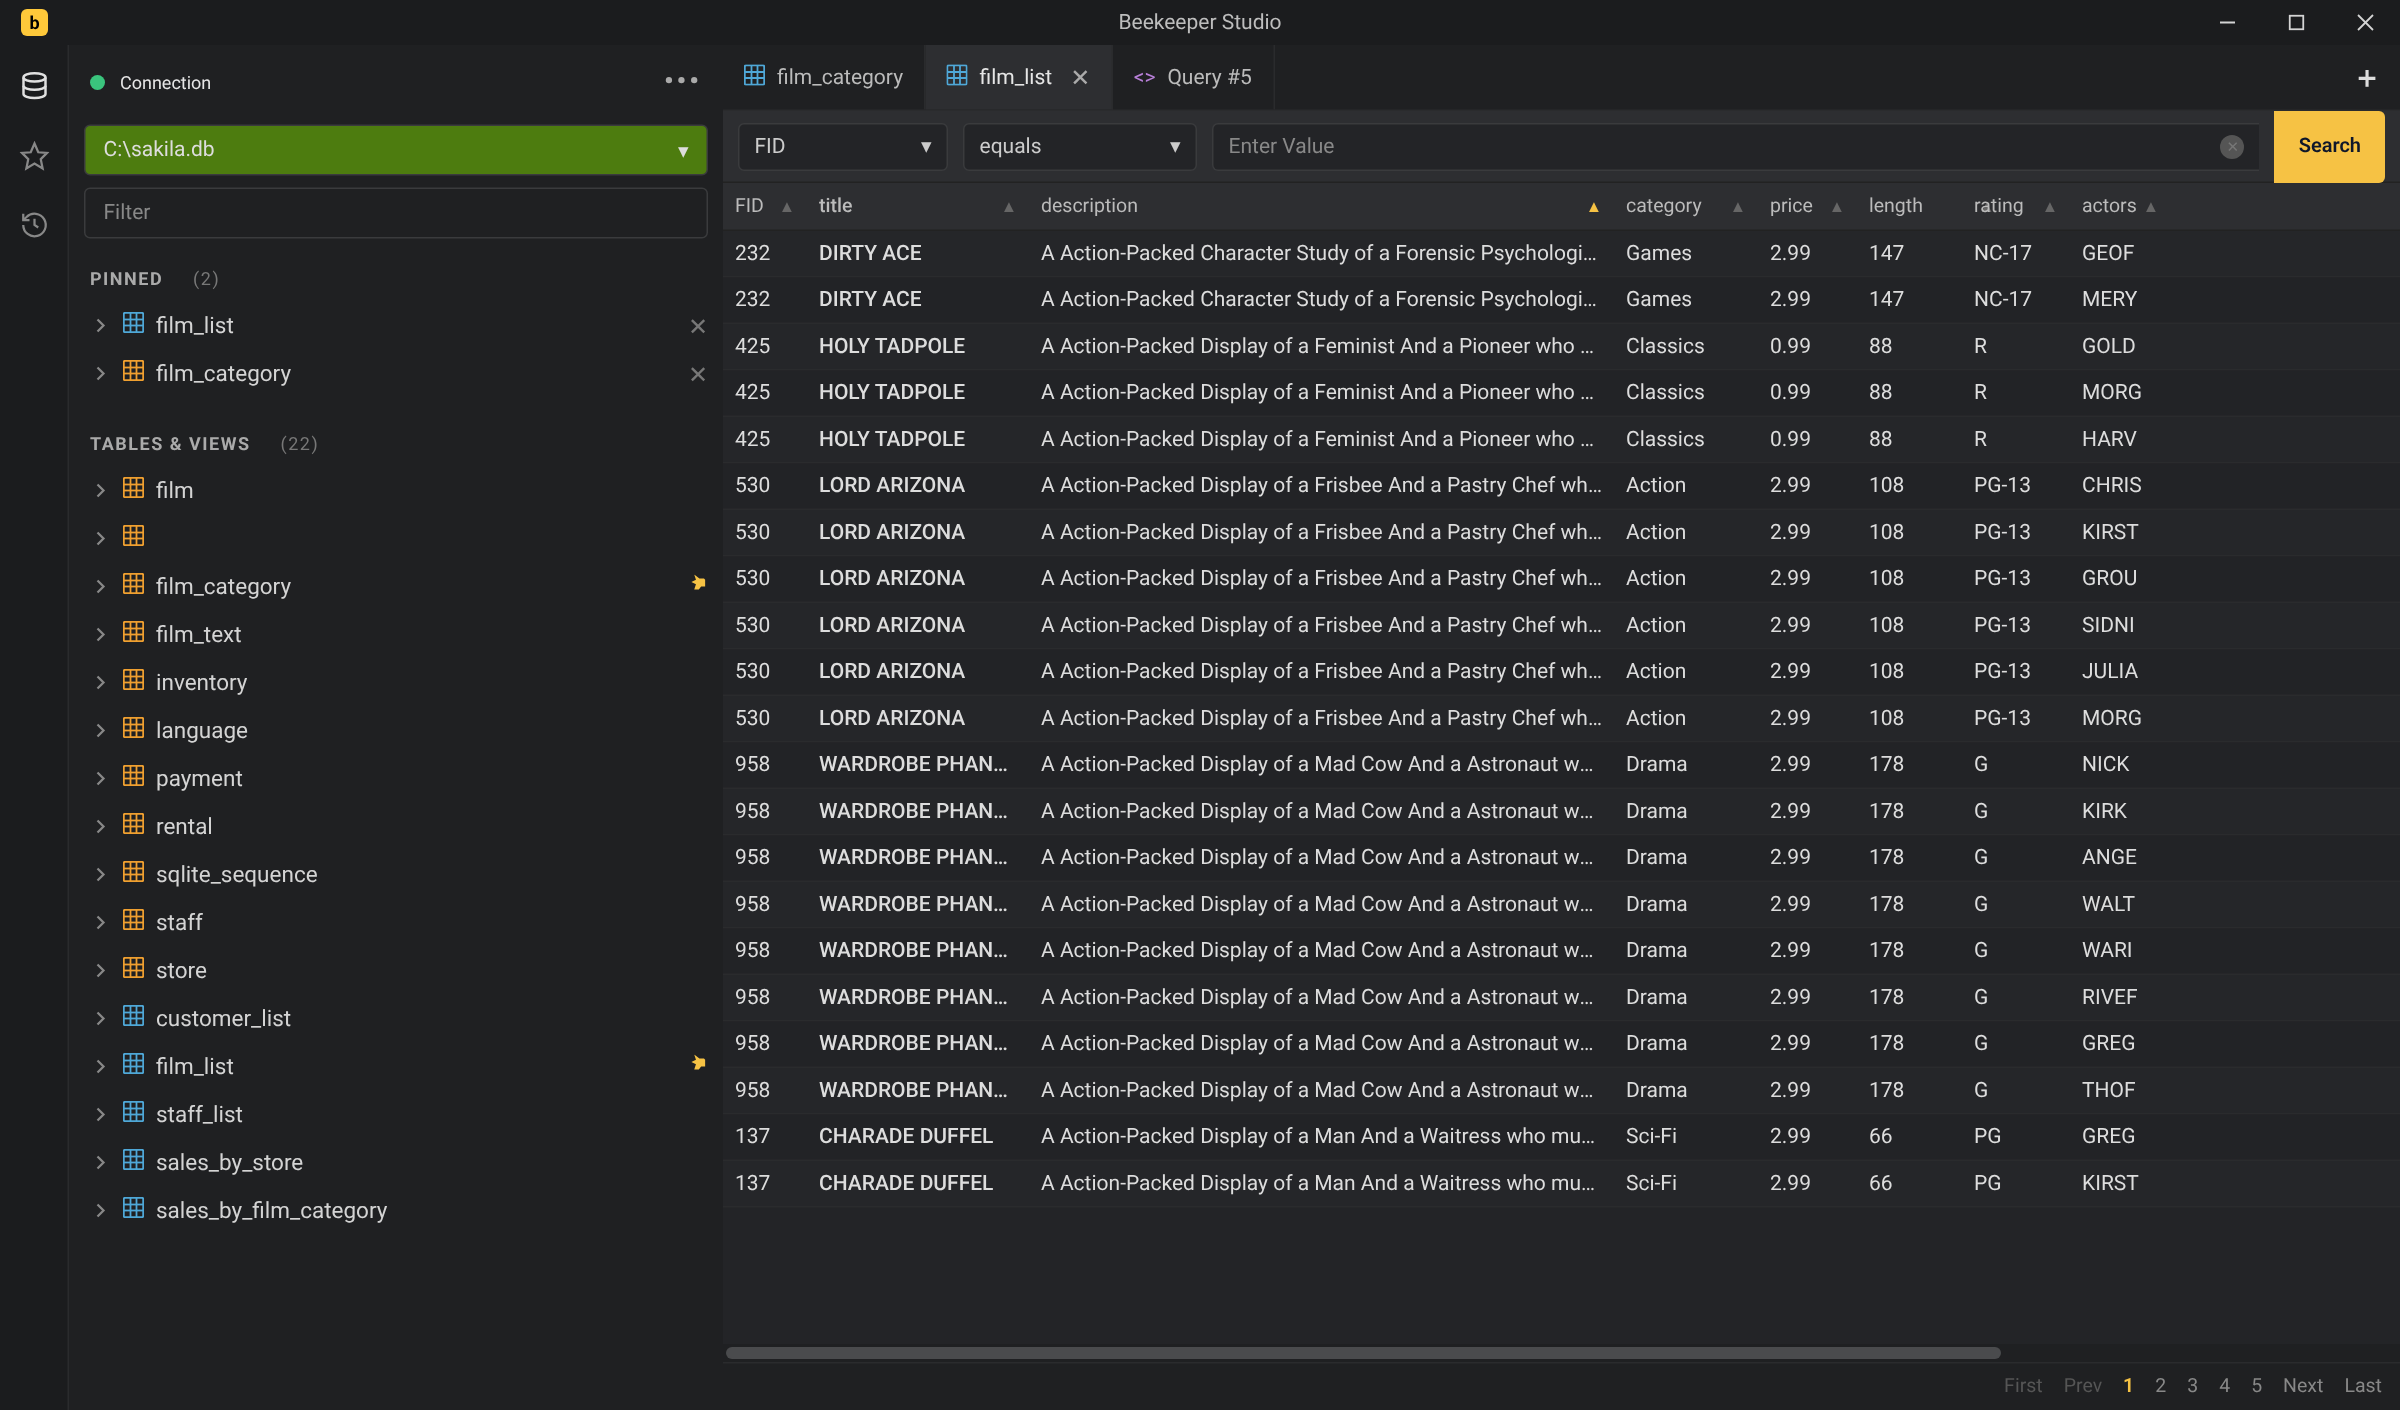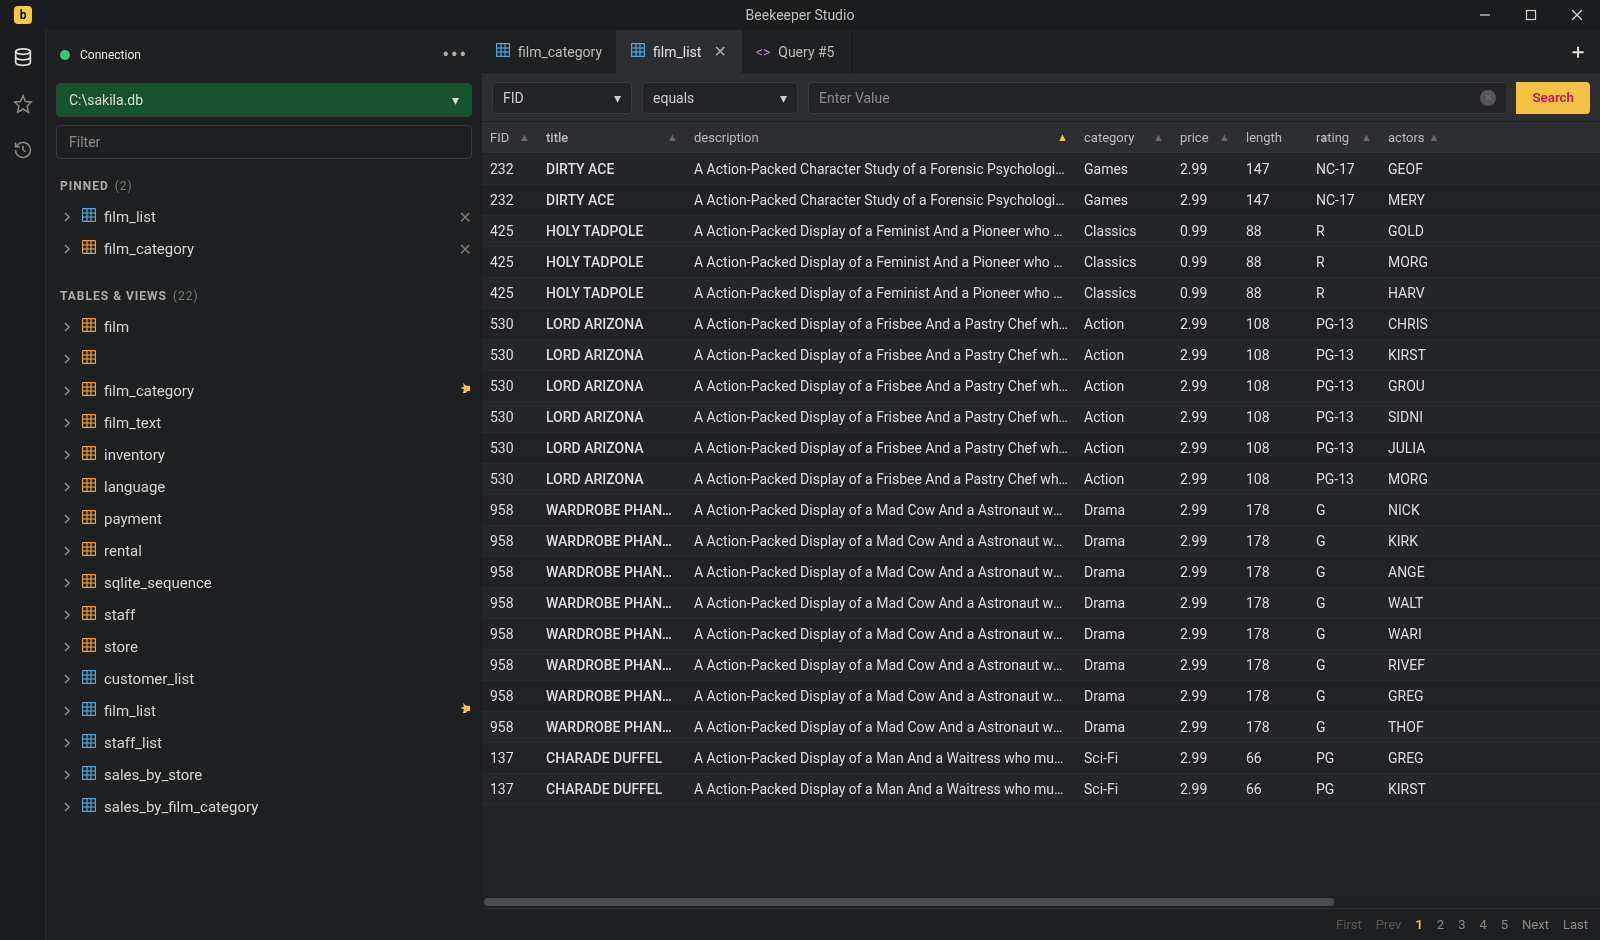--- a/index.html
+++ b/index.html
@@ -21,26 +21,26 @@
 .rail .rail-btn { width: 24px; height: 24px; display: flex; align-items: center; justify-content: center; color: #888; }
 .rail .rail-btn.active { color: #e0e0e0; }
 
 
 .sidebar { width: 436px; background: #1f2022; display: flex; flex-direction: column; overflow: hidden; }
 .conn-header { display: flex; align-items: center; padding: 14px 14px 10px 14px; gap:10px; }
 .conn-dot { width: 10px; height: 10px; border-radius: 50%; background: #3ac47d; }
 .conn-title { font-size: 12px; color: #e6e6e6; flex:1;}
 .conn-more { color: #aaa; font-size: 18px; letter-spacing: 2px; font-weight:bold;}
 
-.db-select { margin: 8px 10px 8px 10px; height: 20px; background: #14532d; border: 1px solid #3a3b3d; border-radius: 4px; display: flex; align-items: center; padding: 16px 12px; justify-content: space-between; color: #ddd; }
+.db-select { margin: 8px 10px 8px 10px; height: 20px; background: #4d7c0f; border: 1px solid #3a3b3d; border-radius: 4px; display: flex; align-items: center; padding: 16px 12px; justify-content: space-between; color: #ddd; }
 .filter-input { margin: 0 10px 8px 10px; height: 34px; background: #1f2022; border: 1px solid #3a3b3d; border-radius: 4px; display: flex; align-items: center; padding: 0 12px; color: #888; }
 .filter-input input { flex:1; border:none; background:transparent; outline:none; color:#ddd; font-size:14px;}
 .filter-input input::placeholder { color:#888; }
 
-.sec-heading { padding: 12px 14px 8px; font-size: 12px; letter-spacing: 1px; color: #aaa; font-weight: 700; display:flex; gap:6px;}
+.sec-heading { padding: 12px 14px 8px; font-size: 12px; letter-spacing: 1px; color: #aaa; font-weight: 700; display:flex; gap:20px;}
 .sec-heading .count { color: #777; font-weight:400;}
 
 .tree-item { display: flex; align-items: center; height: 32px; padding: 0 10px 0 16px; gap: 8px; color: #d4d4d4; font-size: 15px; }
 .tree-item .chev { color: #888; width:12px; display:inline-block;}
 .tree-item .label { flex: 1; white-space: nowrap; overflow: hidden; text-overflow: ellipsis; }
 .tree-item .pin-x { color: #777; font-size: 16px; }
 .tree-item .pin-star { color: #f6c244; font-size: 14px;}
 
 
 .main { flex: 1; background: #232427; display: flex; flex-direction: column; min-width:0;}
@@ -54,21 +54,21 @@
 .tab-add { margin-left: auto; width: 44px; display: flex; align-items: center; justify-content: center; color: #ddd; font-size: 20px; font-weight:bold;}
 
 .filterbar { height: 48px; background: #2d2e31; display: flex; align-items: center; gap: 10px; padding: 0 10px; border-bottom: 1px solid #222;}
 .dd { background: #232427; border: 1px solid #3a3b3d; border-radius: 4px; height: 32px; display: flex; align-items: center; justify-content: space-between; padding: 0 10px; color: #ccc; }
 .dd.col { width: 140px; }
 .dd.op { width: 156px; }
 .value-input { flex: 1; background: #232427; border: 1px solid #3a3b3d; border-radius: 4px 0 0 4px; height: 32px; display: flex; align-items: center; padding: 0 10px; color: #888; gap:4px; border-right:none;}
 .value-input .clear { margin-left: auto; color: #777; background:#555; border-radius:50%; width:16px; height:16px; display:flex; align-items:center; justify-content:center; font-size:10px;}
 .value-input input { flex:1; border:none; background:transparent; outline:none; color:#ddd; font-size:14px;}
 .value-input input::placeholder{color:#888;}
-.search-btn { height: 32px; background: #f6c244; color: #be185d; border:none; border-radius: 0 4px 4px 0; font-weight:600; padding: 0 16px; }
+.search-btn { height: 48px; background: #f6c244; color: #0f172a; border:none; border-radius: 0 4px 4px 0; font-weight:600; padding: 0 16px; }
 
 
 .grid { flex:1; overflow:hidden; display:flex; flex-direction:column; min-height:0;}
 .ghead { height: 32px; background: #2d2e31; display: flex; color: #bbb; font-size: 13px; border-bottom: 1px solid #222;}
 .gbody { flex:1; overflow-y:auto; overflow-x:hidden;}
 .grow { height: 31px; display: flex; align-items: center; color: #ddd; border-bottom: 1px solid #2a2b2d; font-size: 14px;}
 .gc { padding: 0 8px; white-space: nowrap; overflow: hidden; text-overflow: ellipsis; flex-shrink:0;}
 .gh { padding: 0 8px; display:flex; align-items:center; justify-content:space-between; gap:4px; flex-shrink:0;}
 .gh .sort { color: #666; font-size: 11px; }
 .gh.desc-col .sort { color: #f6c244; }

